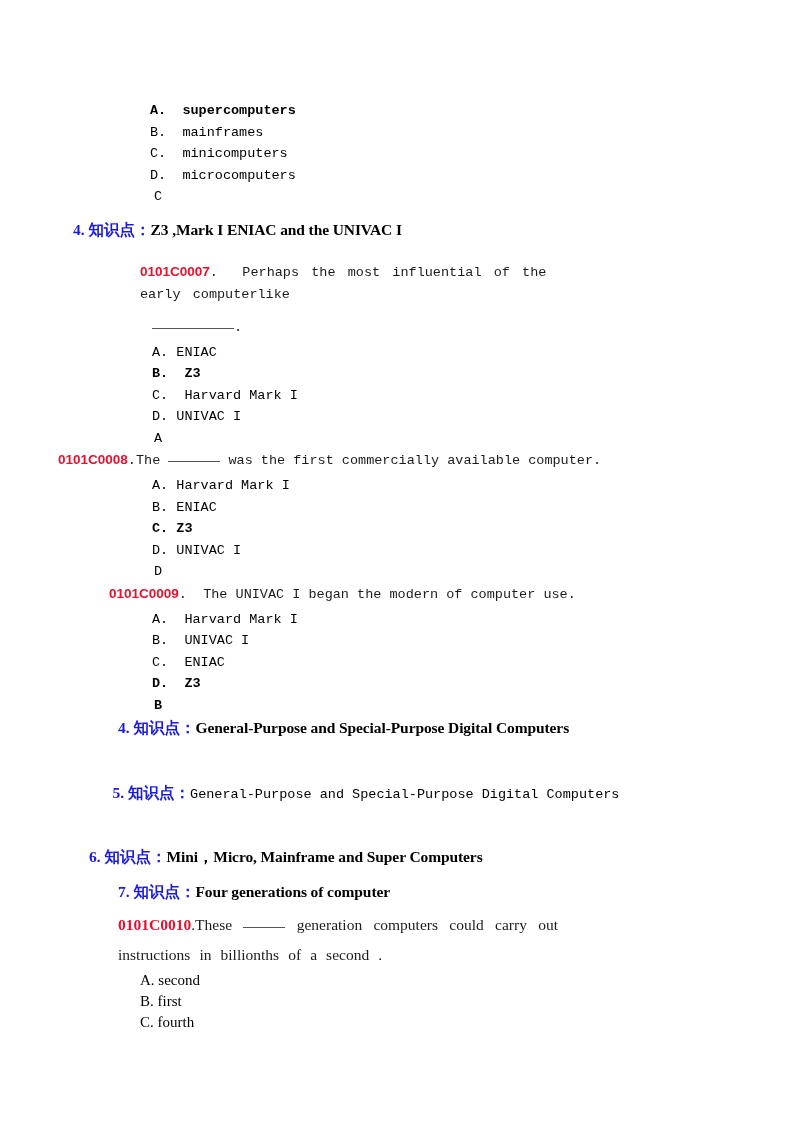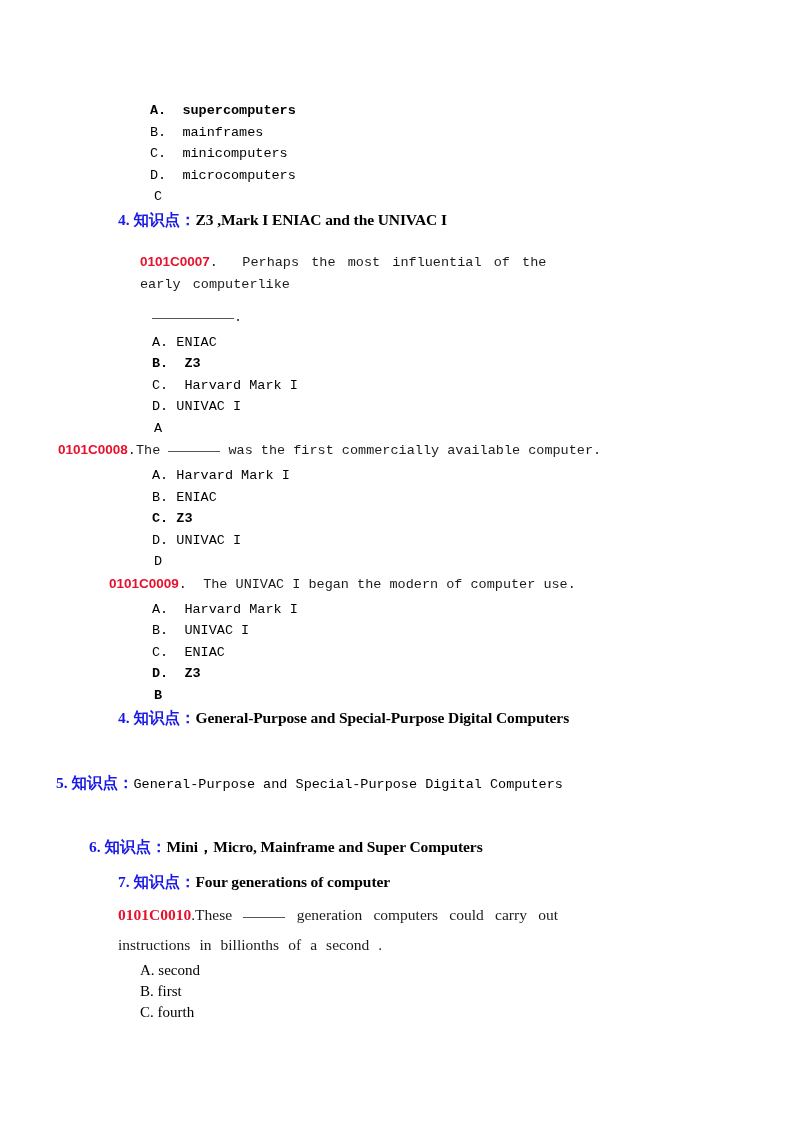--- a/index.html
+++ b/index.html
@@ -136,21 +136,21 @@
     <div style="height:100px;"></div>
 
     <div style="padding-left:150px;">
       <div class="opt bold">A.  supercomputers</div>
       <div class="opt">B.  mainframes</div>
       <div class="opt">C.  minicomputers</div>
       <div class="opt">D.  microcomputers</div>
       <div class="ans" style="padding-left:4px;">C</div>
     </div>
 
-    <div class="kp-head" style="padding-left:118px; margin-top:1px;"><span class="kp-num">4.</span><span style="color:#1a1ae6;">&nbsp;</span><span class="kp-label">知识点：</span><span class="kp-title-bold">Z3 ,Mark I ENIAC and the UNIVAC I</span></div>
+    <div class="kp-head" style="padding-left:73px; margin-top:11px;"><span class="kp-num">4.</span><span style="color:#1a1ae6;">&nbsp;</span><span class="kp-label">知识点：</span><span class="kp-title-bold">Z3 ,Mark I ENIAC and the UNIVAC I</span></div>
 
     <div class="spacer-md"></div>
 
     <div>
       <div class="stem-justify" style="padding-left:140px; padding-right:120px;"><span class="qid">0101C0007</span><span class="qtext">.</span><span class="qtext">&nbsp; </span><span class="qtext">Perhaps the most influential of the early computerlike</span></div>
 
       <div class="spacer-sm"></div>
 
       <div class="stem-plain" style="padding-left:152px;"><span class="blank-line blank-lg"></span><span class="qtext">.</span></div>
 
@@ -184,21 +184,21 @@
         <div class="opt"><span>C.</span><span>  </span><span>ENIAC</span></div>
         <div class="opt bold"><span>D.</span><span>  </span><span>Z3</span></div>
         <div class="ans bold" style="padding-left:2px;">B</div>
       </div>
     </div>
 
     <div class="kp-head" style="padding-left:118px; margin-top:1px;"><span class="kp-num">4.</span><span style="color:#1a1ae6;">&nbsp;</span><span class="kp-label">知识点：</span><span class="kp-title-bold">General-Purpose and Special-Purpose Digital Computers</span></div>
 
     <div style="height:44px;"></div>
 
-    <div class="kp-head" style="padding-left:56px;"><span class="kp-num">5.</span><span style="color:#1a1ae6;">&nbsp;</span><span class="kp-label">知识点：</span><span class="kp-title-mono">General-Purpose and Special-Purpose Digital Computers</span></div>
+    <div class="kp-head" style="padding-left:56px;text-align:center;"><span class="kp-num">5.</span><span style="color:#1a1ae6;">&nbsp;</span><span class="kp-label">知识点：</span><span class="kp-title-mono">General-Purpose and Special-Purpose Digital Computers</span></div>
 
     <div style="height:41px;"></div>
 
     <div class="kp-head" style="padding-left:89px;"><span class="kp-num">6.</span><span style="color:#1a1ae6;">&nbsp;</span><span class="kp-label">知识点：</span><span class="kp-title-bold">Mini，Micro, Mainframe and Super Computers</span></div>
 
     <div style="height:14px;"></div>
 
     <div class="kp-head" style="padding-left:118px;"><span class="kp-num">7.</span><span style="color:#1a1ae6;">&nbsp;</span><span class="kp-label">知识点：</span><span class="kp-title-bold">Four generations of computer</span></div>
 
     <div style="height:8px;"></div>

